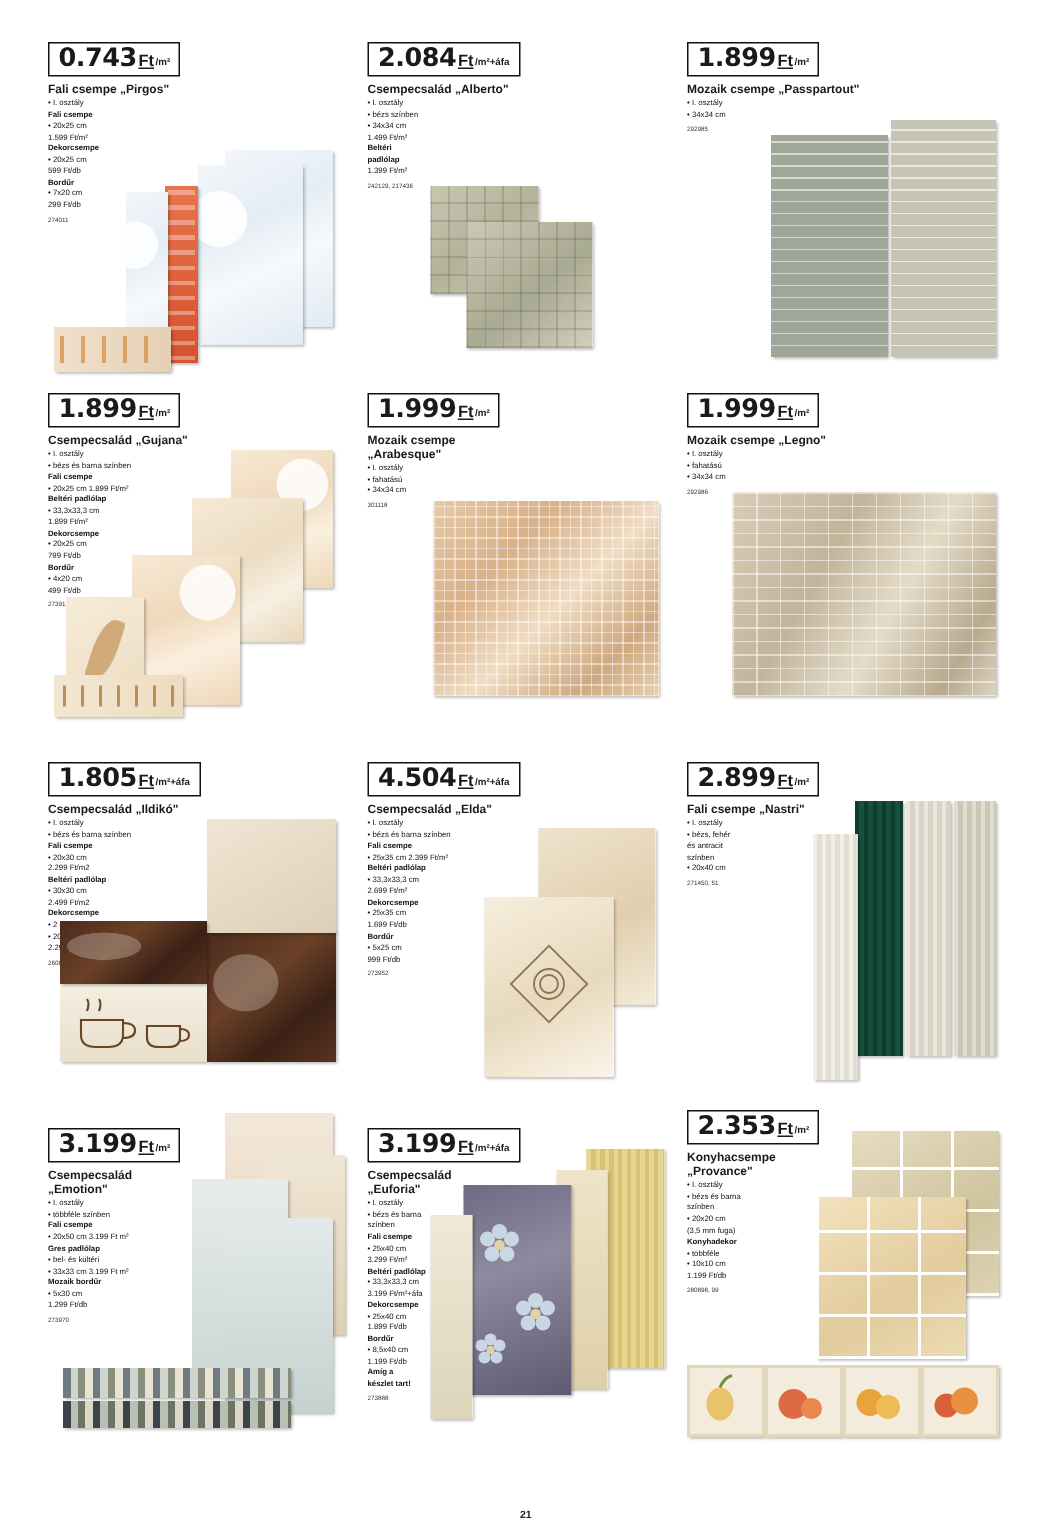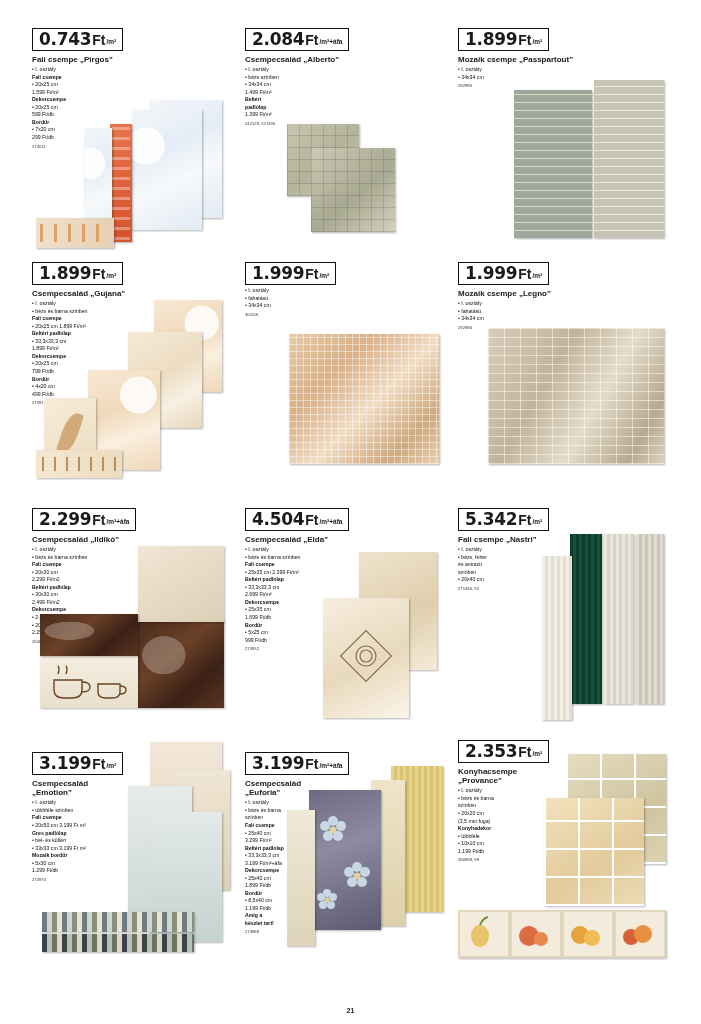--- a/index.html
+++ b/index.html
@@ -15,21 +15,21 @@
 
   
   .price-box{
     display:inline-block;border:1.6px solid #111;background:#fff;
     padding:2px 6px 2px 6px;line-height:1;white-space:nowrap;
   }
   .price-num{
     font-size:17px;font-weight:bold;letter-spacing:-0.3px;
     font-family:"DejaVu Sans", sans-serif;
   }
-  .price-ft{font-size:14px;font-weight:bold;margin-left:1px;}
+  .price-ft{font-size:11px;font-weight:bold;margin-left:1px;text-decoration:underline;}
   .price-unit{font-size:6.5px;font-weight:bold;margin-left:1px;vertical-align:1px;}
 
   .title{
     font-size:8px;font-weight:bold;margin-top:4px;line-height:1.15;
   }
   .spec{
     font-size:5.2px;line-height:1.45;margin-top:2px;color:#111;
   }
   .spec b{font-weight:bold;}
   .code{font-size:4.2px;color:#333;margin-top:2px;}
@@ -176,20 +176,22 @@
       <div class="tile shadowed" style="left:4px;top:188px;width:86px;height:28px;position:absolute;background:linear-gradient(90deg,#f4e7d2,#ecdcc0);overflow:hidden;">
         <div style="position:absolute;left:6px;top:7px;width:74px;height:14px;background:repeating-linear-gradient(90deg,#b0813f 0 2px,rgba(0,0,0,0) 2px 12px);opacity:.85;"></div>
       </div>
     </div>
   </div>
 
   <div class="cell" style="left:245px;top:262px;width:195px;height:230px;">
     <div class="price-box">
       <span class="price-num">1.999</span><span class="price-ft">Ft</span><span class="price-unit">/m²</span>
     </div>
+    <div class="title" style="white-space:pre-line;">Mozaik csempe
+„Arabesque"</div>
     <div class="spec">
       <div><span>• I. osztály</span></div>
       <div><span>• fahatású</span></div>
       <div><span>• 34x34 cm</span></div>
     </div>
     <div class="code">301118</div>
     <div>
       <div class="tile shadowed" style="left:44px;top:72px;width:150px;height:130px;position:absolute;background:
         repeating-linear-gradient(0deg,rgba(255,255,255,.45) 0 1px,rgba(0,0,0,0) 1px 7px),
         repeating-linear-gradient(90deg,rgba(255,255,255,.45) 0 1px,rgba(0,0,0,0) 1px 7px),
@@ -211,21 +213,21 @@
     <div>
       <div class="tile shadowed" style="left:30px;top:66px;width:176px;height:136px;position:absolute;background:
         repeating-linear-gradient(0deg,rgba(255,255,255,.5) 0 1px,rgba(0,0,0,0) 1px 9px),
         repeating-linear-gradient(90deg,rgba(255,255,255,.5) 0 1px,rgba(0,0,0,0) 1px 16px),
         linear-gradient(120deg,#d8cdb8,#c2b49b 35%,#e5dcc8 60%,#b8a98e 85%,#ddd3bf);"></div>
     </div>
   </div>
 
   <div class="cell" style="left:32px;top:508px;width:195px;height:232px;">
     <div class="price-box">
-      <span class="price-num">2.299</span><span class="price-ft">Ft</span><span class="price-unit">/m²+áfa</span>
+      <span class="price-num">1.805</span><span class="price-ft">Ft</span><span class="price-unit">/m²+áfa</span>
     </div>
     <div class="title">Csempecsalád „Ildikó"</div>
     <div class="spec">
       <div><span>• I. osztály</span></div>
       <div><span>• bézs és barna színben</span></div>
       <div><b>Fali csempe</b></div>
       <div><span>• 20x30 cm</span></div>
       <div><span>   2.299 Ft/m2</span></div>
       <div><b>Beltéri padlólap</b></div>
       <div><span>• 30x30 cm</span></div>
@@ -284,21 +286,21 @@
             <circle r="10"></circle>
               <circle r="6"></circle>
           </g>
         </svg>
       </div>
     </div>
   </div>
 
   <div class="cell" style="left:458px;top:508px;width:210px;height:232px;">
     <div class="price-box">
-      <span class="price-num">5.342</span><span class="price-ft">Ft</span><span class="price-unit">/m²</span>
+      <span class="price-num">2.899</span><span class="price-ft">Ft</span><span class="price-unit">/m²</span>
     </div>
     <div class="title">Fali csempe „Nastri"</div>
     <div class="spec">
       <div><span>• I. osztály</span></div>
       <div><span>• bézs, fehér</span></div>
       <div><span>   és antracit</span></div>
       <div><span>   színben</span></div>
       <div><span>• 20x40 cm</span></div>
     </div>
     <div class="code">271450, 51</div>

